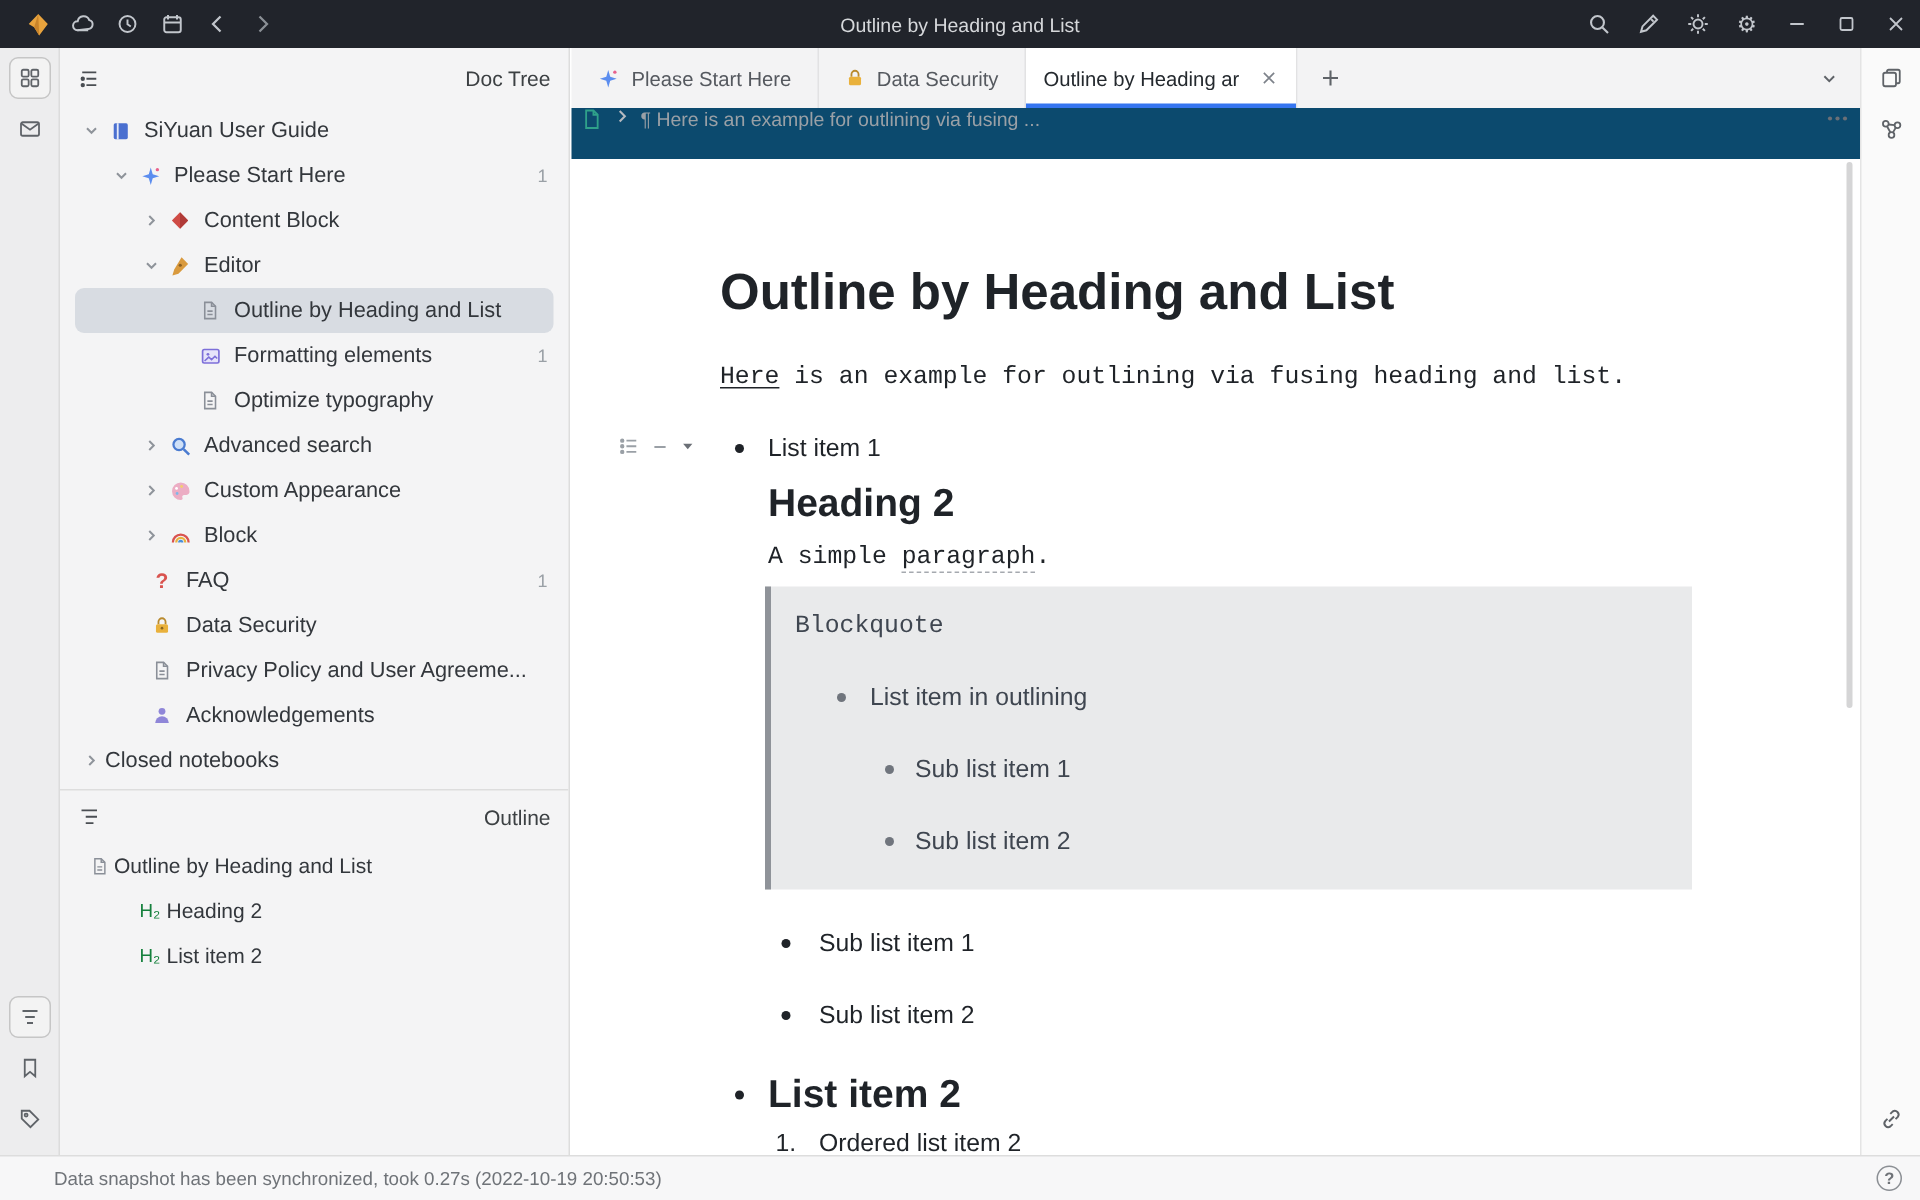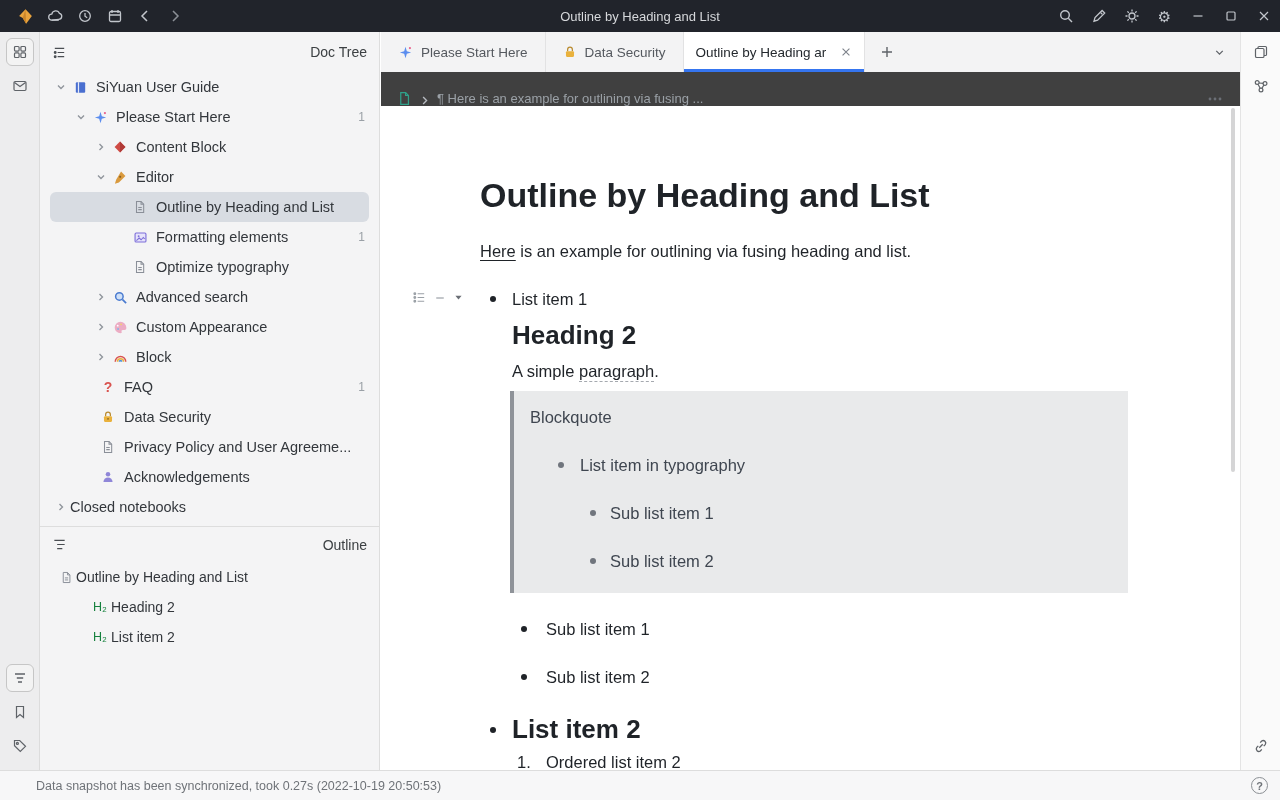--- a/index.html
+++ b/index.html
@@ -40,27 +40,27 @@
   
   .main{position:absolute;top:32px;left:381px;right:40px;bottom:30px;display:flex;flex-direction:column;background:#fff;}
   .tabbar{height:40px;background:#f3f3f4;display:flex;align-items:stretch;flex:0 0 auto;}
   .tab{display:flex;align-items:center;gap:8px;padding:0 17px;font-size:13.5px;color:#55595f;border-right:1px solid #e2e2e3;}
   .tab .tlabel{white-space:nowrap;overflow:hidden;}
   .tab.active{background:#fff;color:#24292e;border-right:1px solid #e2e2e3;box-shadow:inset 0 -3px 0 #3575f0;padding:0 12px;}
   .tab .close{margin-left:6px;color:#7d828a;display:flex;align-items:center;}
   .tab-plus{width:44px;display:flex;align-items:center;justify-content:center;color:#5f6368;}
   .tab-spacer{flex:1;}
   .tab-menu{width:42px;display:flex;align-items:center;justify-content:center;color:#5f6368;}
-  .breadcrumb{height:34px;display:flex;align-items:flex-end;gap:7px;padding:0 16px;font-size:13px;color:#9aa0a6;background:#404040;flex:0 0 auto;}
+  .breadcrumb{height:34px;display:flex;align-items:flex-start;gap:7px;padding:0 6px;font-size:13px;color:#9aa0a6;background:#0c4a6e;flex:0 0 auto;}
   .bc-more{margin-left:auto;color:#6b6f76;display:flex;align-items:center;}
 
   .content{flex:1;position:relative;overflow:hidden;}
   .doc{margin:0 112px 0 99px;color:#1f2328;}
   h1.doctitle{font-size:34px;font-weight:700;margin:70px 0 24px;color:#1f2328;}
-  .p{font-size:16.5px;line-height:24px;}
+  .p{font-size:16.5px;line-height:24px;font-family:Liberation Mono, monospace;}
   .intro{margin-bottom:22px;}
   .link{text-decoration:underline;text-underline-offset:3px;}
   .ref{border-bottom:1px dashed #a5a9af;padding-bottom:1px;}
   .li{position:relative;padding-left:32px;font-size:16.5px;line-height:24px;margin-top:24px;}
   .li>.bullet{position:absolute;left:10px;top:9px;width:6px;height:6px;border-radius:50%;background:#1f2328;}
   .li.big{font-size:26px;font-weight:700;line-height:33px;}
   .li.big>.bullet{top:14px;}
   .li.sub{padding-left:34px;margin-bottom:14px;}
   .li.sub>.bullet{left:9px;}
   h2.h2{font-size:26px;font-weight:700;margin:12px 0 12px;color:#1f2328;}
@@ -540,21 +540,21 @@
         <div>List item 1</div>
 
         <h2 class="h2">Heading 2</h2>
 
         <p class="p para"><span>A simple </span><span class="ref">paragraph</span><span>.</span></p>
 
         <div class="bq">
           <p class="p">Blockquote</p>
           <div class="li l1">
             <span class="bullet"></span>
-            <div>List item in typography</div>
+            <div>List item in outlining</div>
           </div>
           <div class="li l2">
             <span class="bullet"></span>
             <div>Sub list item 1</div>
           </div>
           <div class="li l2">
             <span class="bullet"></span>
             <div>Sub list item 2</div>
           </div>
         </div>

